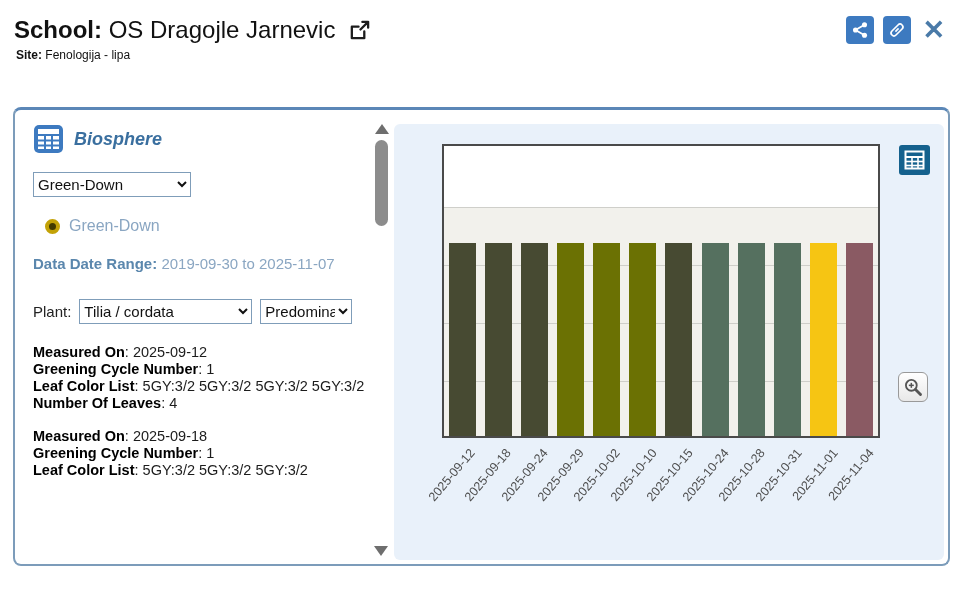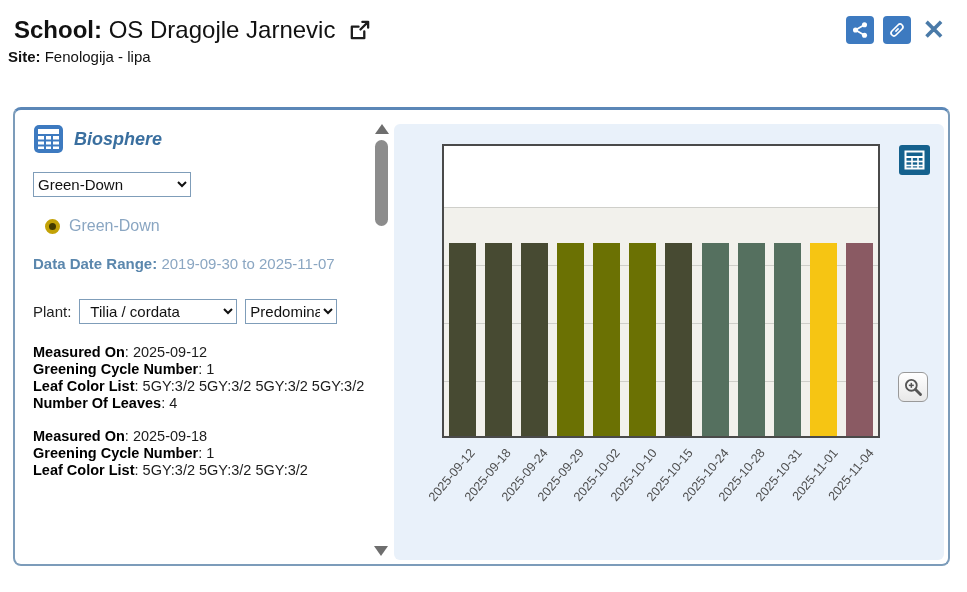--- a/index.html
+++ b/index.html
@@ -4,21 +4,21 @@
 <style>
   * { box-sizing: border-box; margin: 0; padding: 0; }
   html,body { width: 967px; height: 592px; background:#fff; overflow:hidden;
     font-family:"Liberation Sans", sans-serif; }
   .stage { position:relative; width:967px; height:592px; background:#fff; }
 
   
   .hdr-school { position:absolute; left:14px; top:16px; font-size:24px; color:#111; }
   .hdr-school b { font-weight:bold; }
   .ext-icon { display:inline-block; vertical-align:-4px; margin-left:6px; }
-  .hdr-site { position:absolute; left:8px; top:48px; font-size:15px; color:#111; }
+  .hdr-site { position:absolute; left:16px; top:48px; font-size:12px; color:#111; }
   .hdr-icons { position:absolute; right:22px; top:16px; display:flex; align-items:center; gap:9px; }
   .sq-icon { width:28px; height:28px; border-radius:4px; background:#3d7ac0; display:flex;
     align-items:center; justify-content:center; cursor:pointer; }
   .close-x { font-size:27px; font-weight:bold; color:#4a7aa8; line-height:26px; cursor:pointer;
     margin-left:2px; }
 
   
   .tabs { position:absolute; left:14px; top:76px; display:flex; gap:4px; height:32px; }
   .tab { height:32px; padding:0 30px; display:flex; align-items:center; justify-content:center;
     background:#cccccc; color:#fff; font-size:16px; border-radius:5px 5px 0 0; cursor:pointer;
@@ -36,21 +36,21 @@
   .bio-title { color:#3a6f9f; font-size:18px; font-weight:bold; font-style:italic; }
   select { font-family:"Liberation Sans",sans-serif; font-size:15px; color:#111;
     border:1px solid #7f9db9; background:#fff; height:25px; }
   .proto-select { width:158px; margin-bottom:20px; }
   .legend-row { display:flex; align-items:center; gap:9px; margin-left:12px; margin-bottom:16px; }
   .legend-dot { width:15px; height:15px; border-radius:50%; border:4px solid #c3a207; background:#423a00; }
   .legend-label { color:#8aa6c2; font-size:16px; }
   .daterange { font-size:15px; line-height:1.7; color:#8aa6c2; width:340px; margin-bottom:22px; }
   .daterange b { color:#5b87ad; font-weight:bold; }
   .plant-row { display:flex; align-items:center; gap:8px; font-size:15px; color:#222; margin-bottom:20px; }
-  .plant-select { width:158px;padding-left:6px; }
+  .plant-select { width:173px; }
   .measure-select { width:92px; }
   .measure-block { font-size:14.5px; color:#1c1c1c; line-height:1.14; margin-bottom:17px; width:345px; }
   .measure-block .m-line { margin-bottom:0.5px; }
   .measure-block b { font-weight:bold; color:#000; }
 
   
   .list-scroll { position:absolute; left:358px; top:14px; width:17px; height:432px; }
   .arr { width:0; height:0; border-left:7px solid transparent; border-right:7px solid transparent;
     margin:0 auto; cursor:pointer; }
   .arr-up { border-bottom:10px solid #6e6e6e; }

